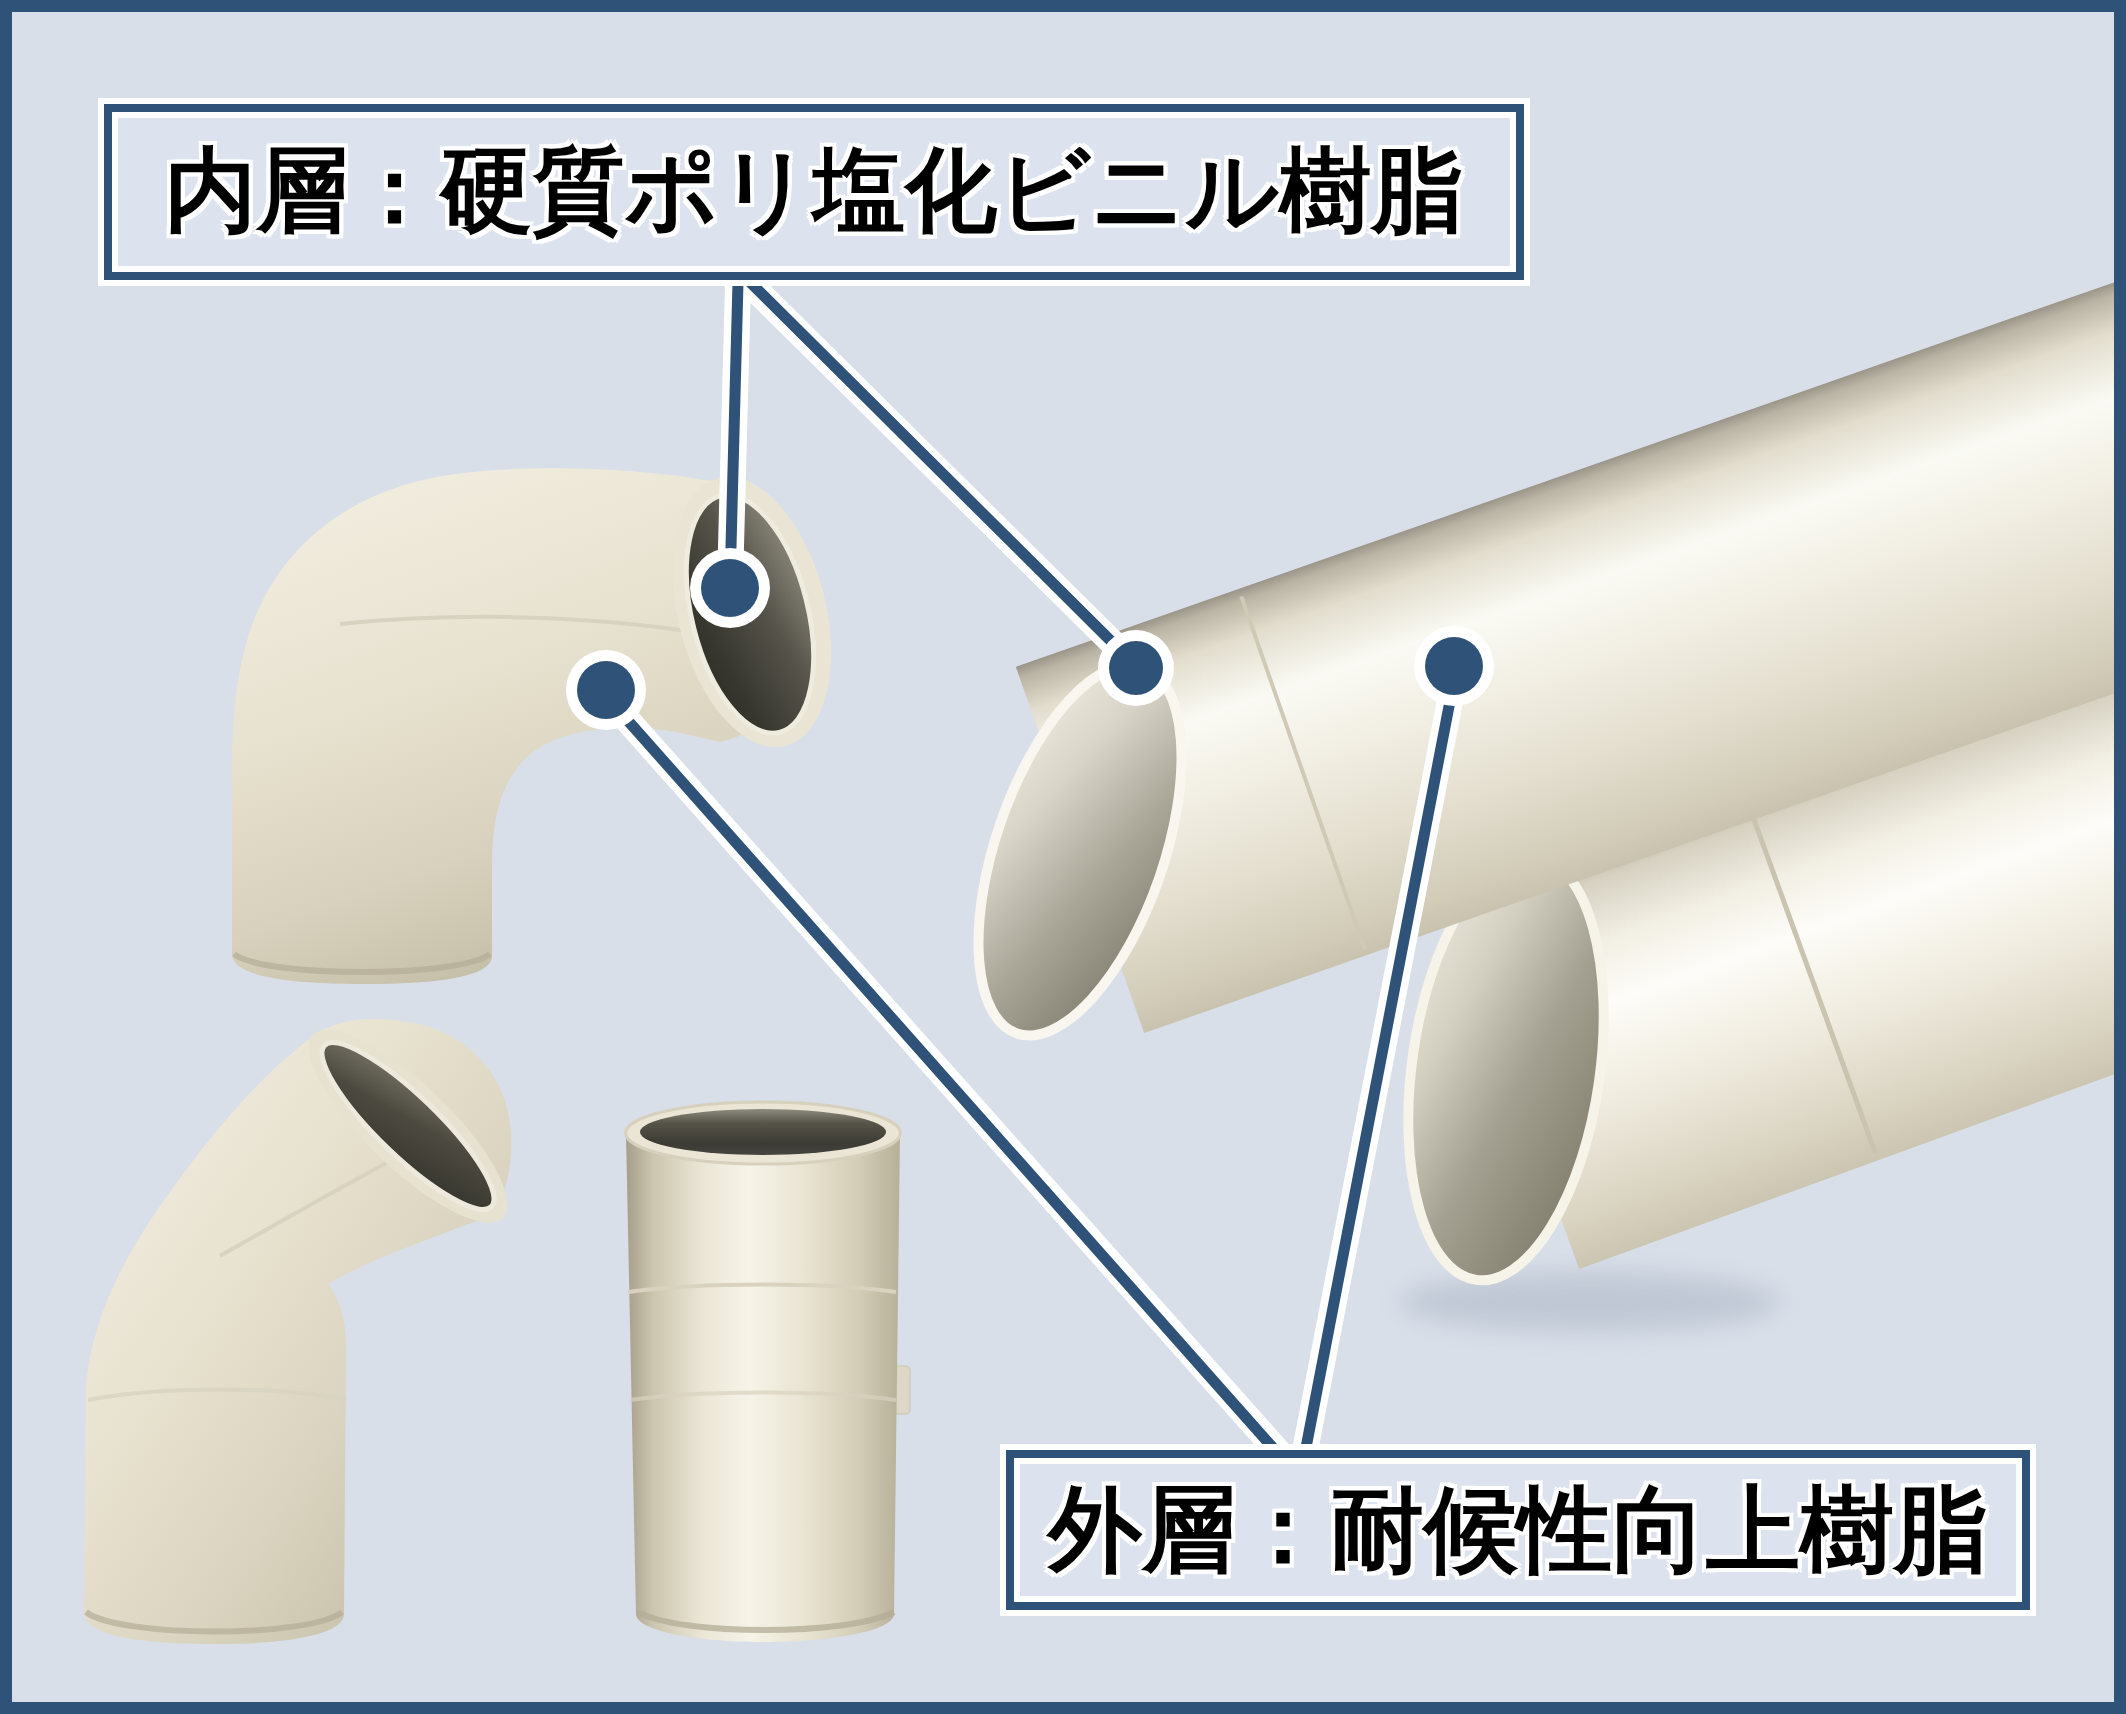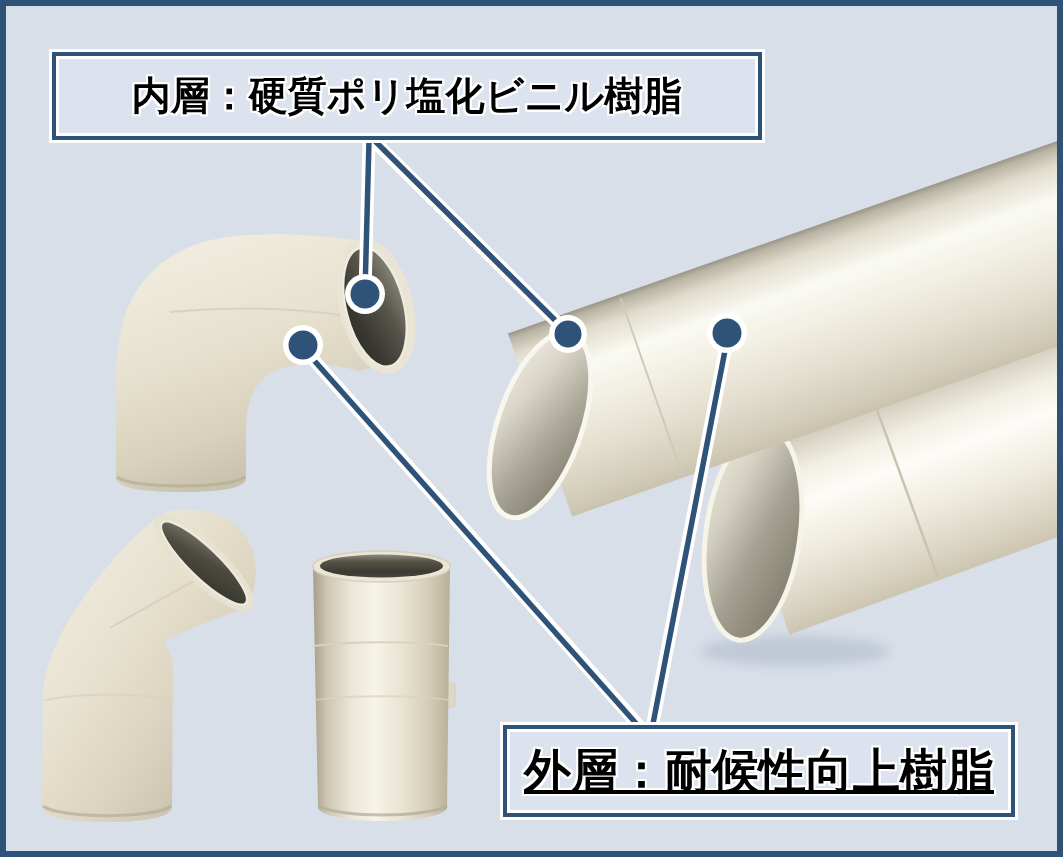--- a/index.html
+++ b/index.html
@@ -27,22 +27,22 @@
   }
   .callout-box .callout-text{
     color:#000000;
     font-weight:600;
     white-space:nowrap;
     text-shadow:
       -2px -2px 0 #fff, 2px -2px 0 #fff, -2px 2px 0 #fff, 2px 2px 0 #fff,
       0 -2px 0 #fff, 0 2px 0 #fff, -2px 0 0 #fff, 2px 0 0 #fff;
   }
   .callout-inner{left:52px;top:52px;width:710px;height:88px;}
-  .callout-inner .callout-text{font-size:39px;}
-  .callout-outer{left:503px;top:725px;width:512px;height:92px;text-decoration:underline;}
+  .callout-inner .callout-text{font-size:46px;}
+  .callout-outer{left:503px;top:725px;width:512px;height:80px;}
   .callout-outer .callout-text{font-size:47px;}
 </style>
 </head>
 <body>
 
 <div class="page">
 
   <svg class="art" width="1063" height="857" viewBox="0 0 1063 857">
     <defs>
       <filter id="blur6" x="-40%" y="-40%" width="180%" height="180%">

